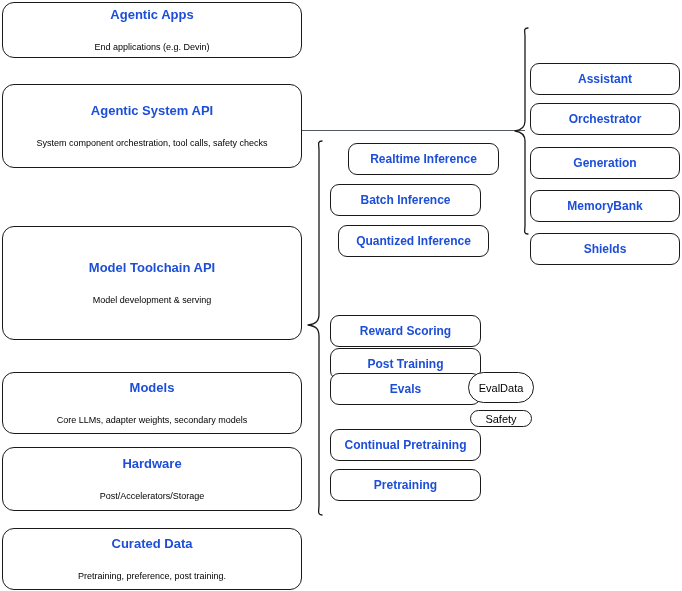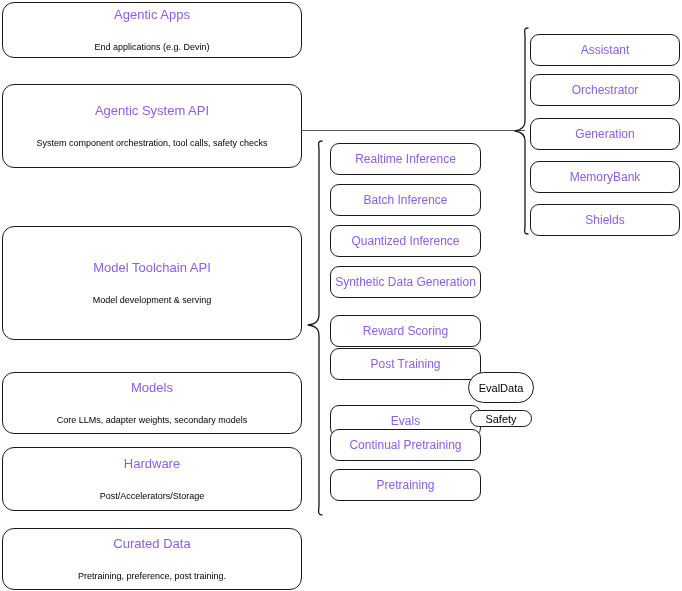--- a/index.html
+++ b/index.html
@@ -27,22 +27,23 @@
     border-radius: 12px;
     display: flex;
     flex-direction: column;
     align-items: center;
     justify-content: center;
     text-align: center;
     line-height: 1.25;
   }
   .box .title {
     font-size: 13px;
-    color: #8b5cf6;
+    color: #1d4ed8;
     white-space: nowrap;
+    font-weight: bold;
   }
   .box .sub {
     font-size: 9px;
     color: #000;
     margin-top: 18px;
     white-space: nowrap;
   }
   
   .left-box {
     left: 2px;
@@ -53,20 +54,21 @@
     width: 151px;
     height: 32px;
     border-radius: 9px;
   }
   .mid-box .title { font-size: 12px; }
   .right-box {
     left: 530px;
     width: 150px;
     height: 32px;
     border-radius: 9px;
+    margin-top: 29px;
   }
   .right-box .title { font-size: 12px; }
   .badge {
     position: absolute;
     box-sizing: border-box;
     background: #ffffff;
     border: 1.3px solid #1a1a1a;
     border-radius: 999px;
     display: flex;
     align-items: center;
@@ -157,39 +159,36 @@
   <svg class="brace" style="left:306px;top:139px;" width="18" height="378" viewBox="0 0 18 378">
     <path d="M 16 2
              C 11 2, 13 6, 13 11
              L 13 175
              C 13 182, 10 185, 2 186
              C 10 187, 13 190, 13 197
              L 13 366
              C 13 371, 11 376, 16 376"></path>
   </svg>
 
-  <div class="box mid-box" style="top:143px;">
+  <div class="box mid-box" style="top:143px;margin-left:18px;">
     <div class="title">Realtime Inference</div>
   </div>
   <div class="box mid-box" style="top:184px;">
     <div class="title">Batch Inference</div>
   </div>
-  <div class="box mid-box" style="top:225px;">
+  <div class="box mid-box" style="top:225px;margin-left:8px;">
     <div class="title">Quantized Inference</div>
-  </div>
-  <div class="box mid-box" style="top:266px;">
-    <div class="title">Synthetic Data Generation</div>
   </div>
   <div class="box mid-box" style="top:315px;">
     <div class="title">Reward Scoring</div>
   </div>
   <div class="box mid-box" style="top:348px;">
     <div class="title">Post Training</div>
   </div>
-  <div class="box mid-box" style="top:373px;margin-top:32px;">
+  <div class="box mid-box" style="top:373px;">
     <div class="title">Evals</div>
   </div>
   <div class="box mid-box" style="top:429px;">
     <div class="title">Continual Pretraining</div>
   </div>
   <div class="box mid-box" style="top:469px;">
     <div class="title">Pretraining</div>
   </div>
 
   <div class="badge" style="left:472px;top:377px;width:60px;height:17px;">

